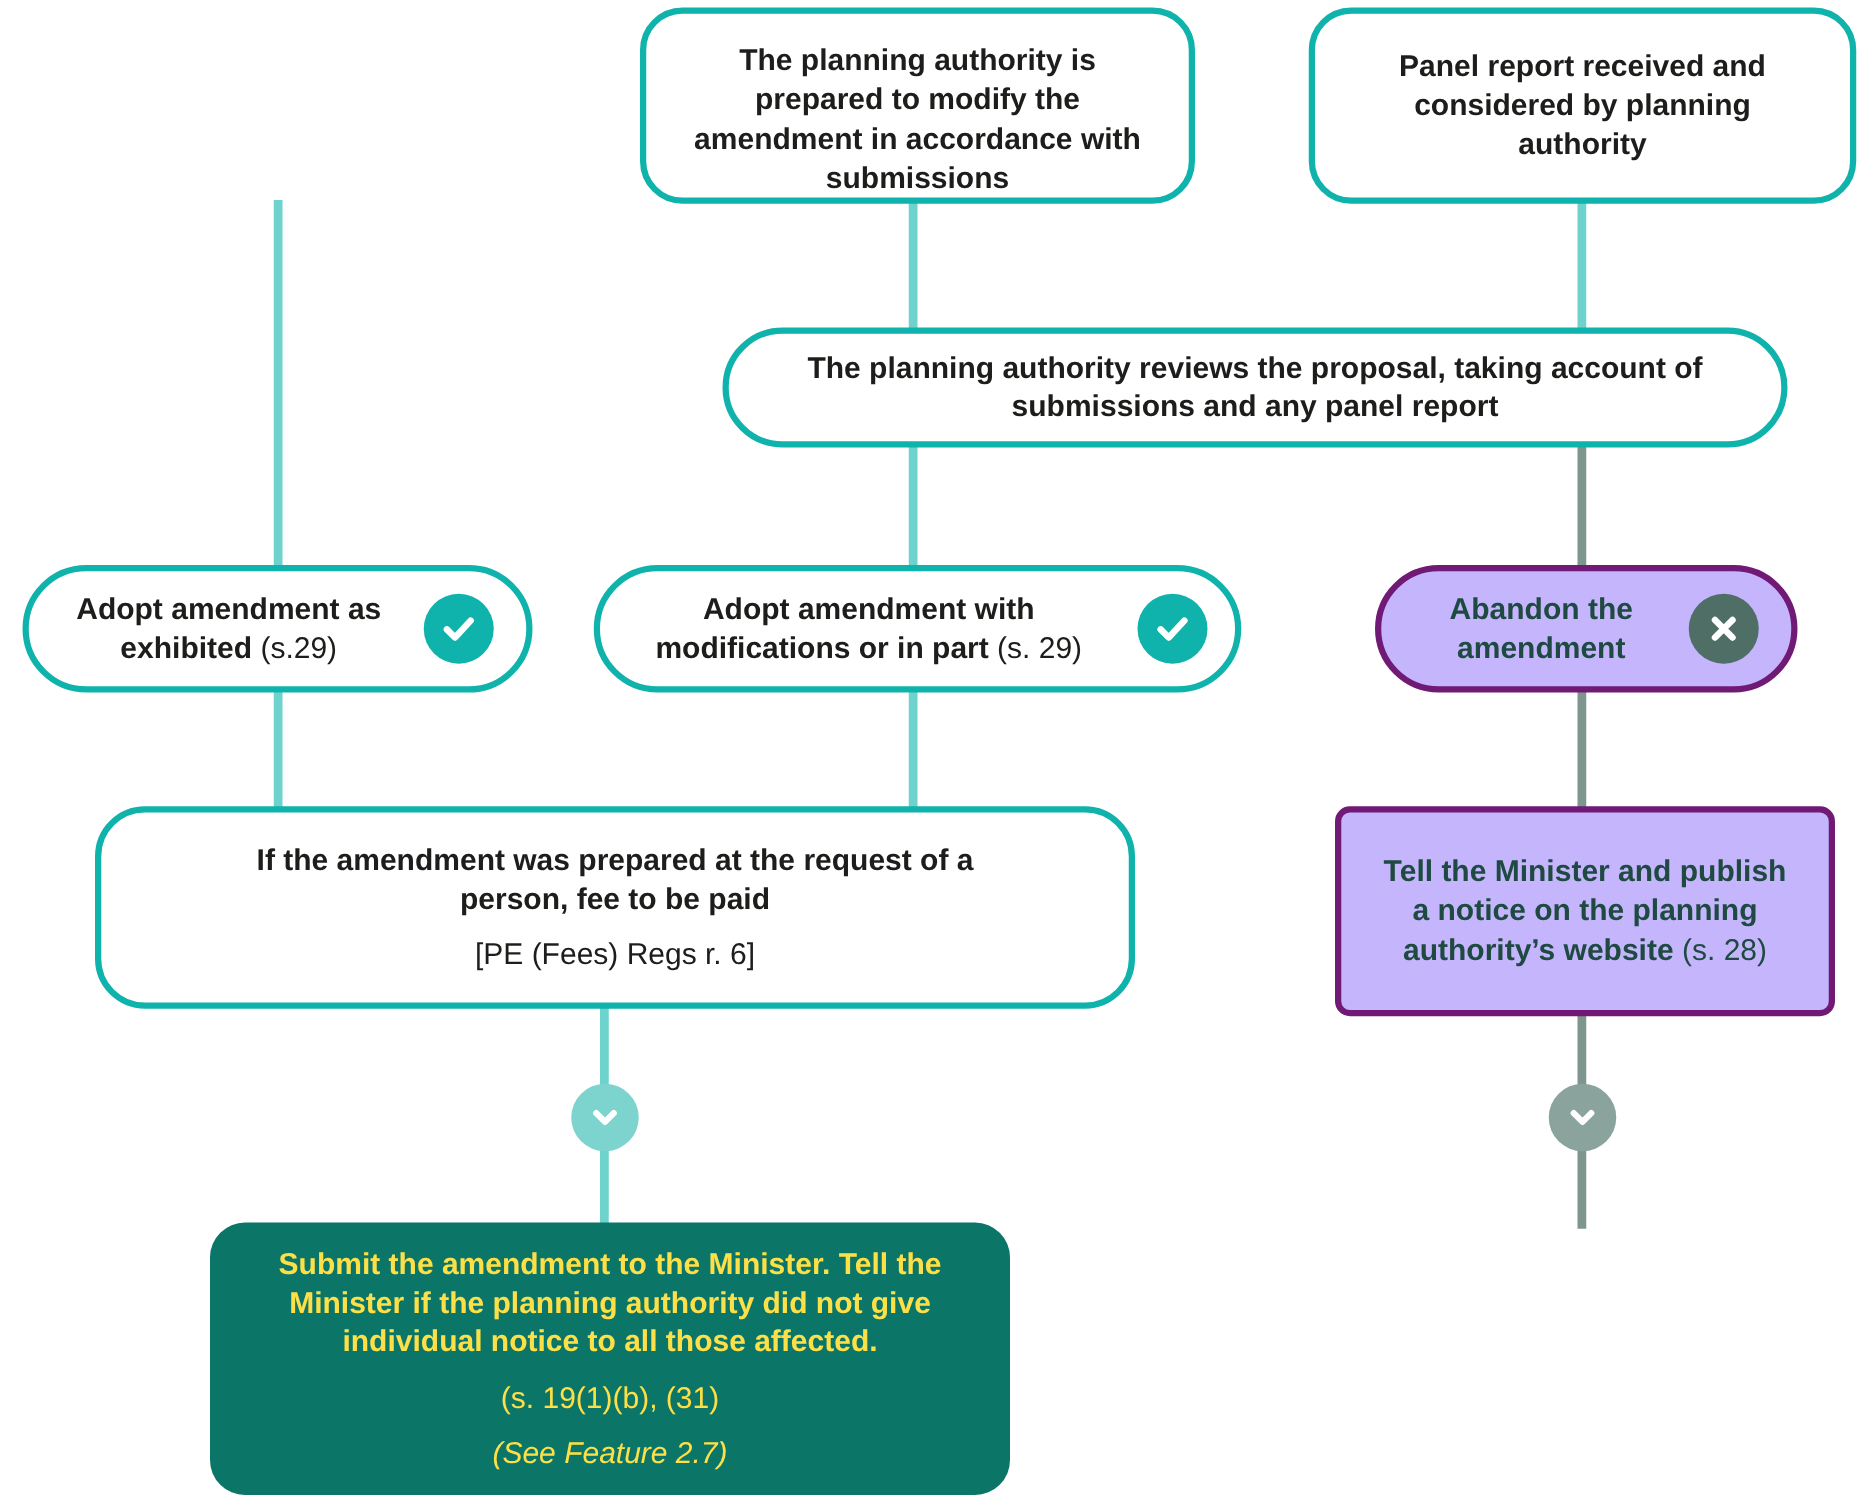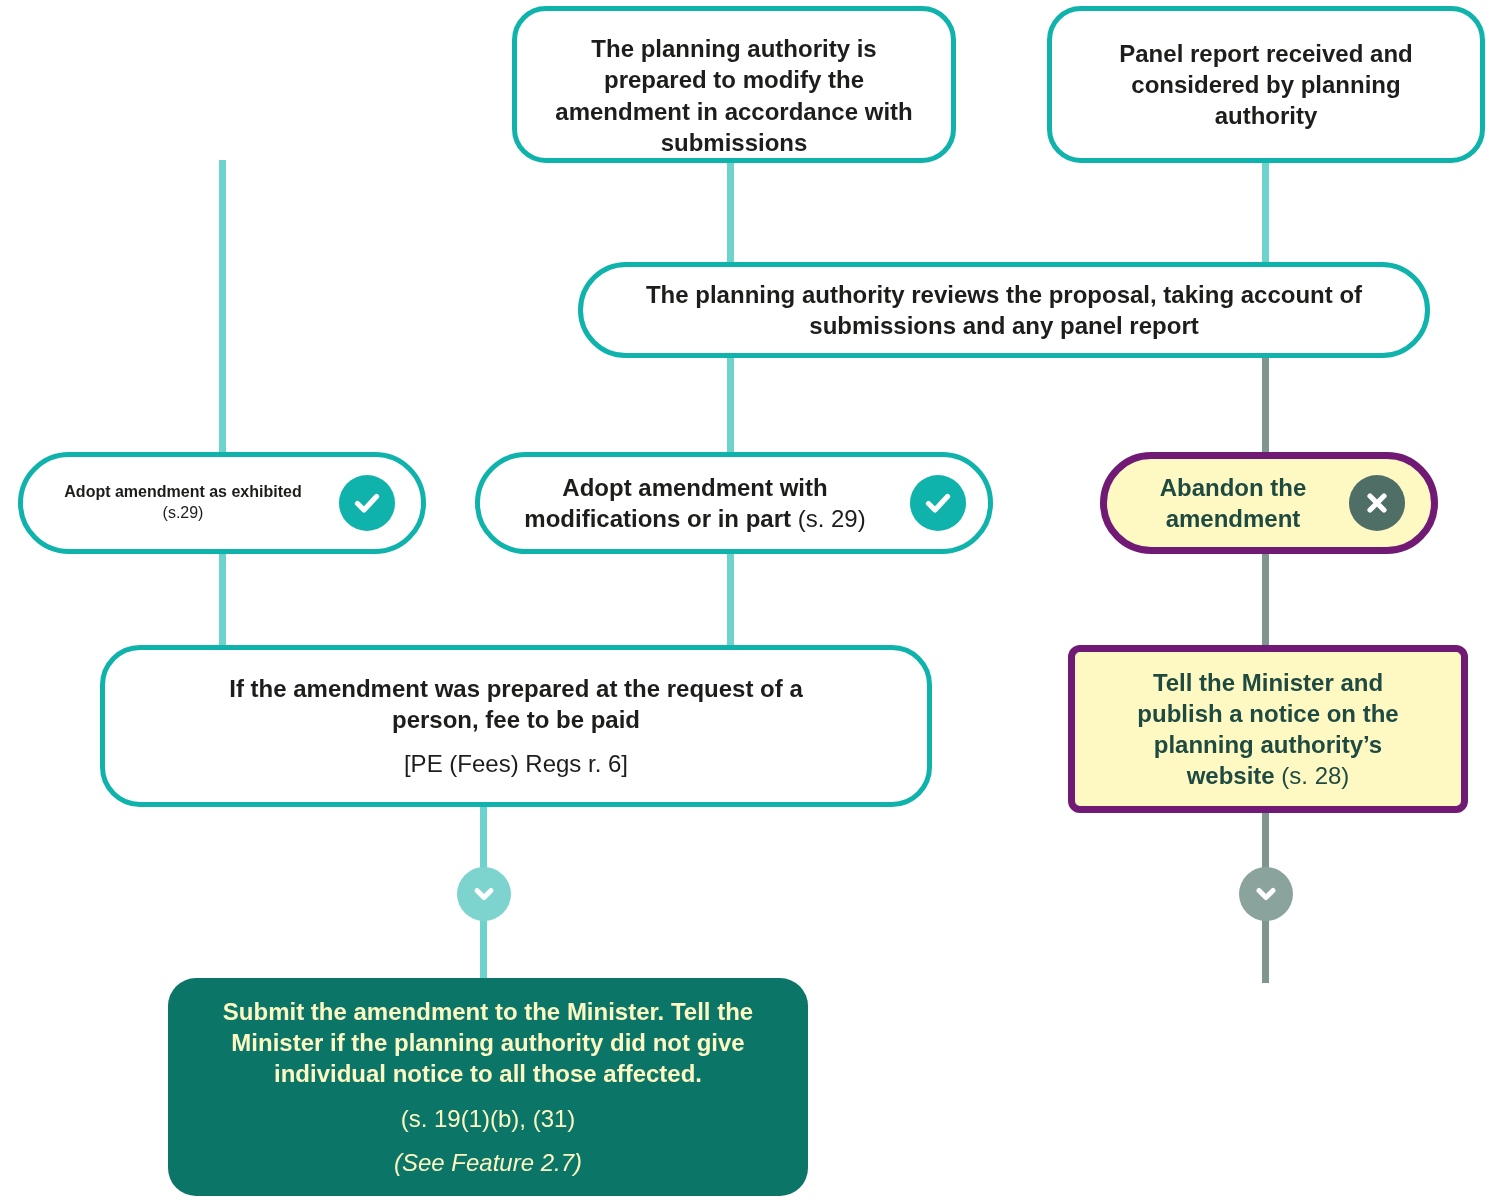--- a/index.html
+++ b/index.html
@@ -41,29 +41,29 @@
   }
 
   
   .node.outline {
     background: #ffffff;
     border: 5px solid #0fb3ab;
     color: #1d1d1b;
   }
   
   .node.muted {
-    background: #fef9c3;
-    border: 7px solid #701a75;
+    background: #c4b5fd;
+    border: 5px solid #701a75;
     color: #1f4a41;
   }
   
   .node.solid-teal {
     background: #0b7568;
     border: none;
-    color: #fef9c3;
+    color: #fde047;
   }
   .node.solid-dark {
     background: #1d473f;
     border: none;
     color: #ffffff;
   }
 
   .node .line { display: block; }
   .ital   { font-style: italic; }
 
@@ -139,21 +139,21 @@
   </div>
 
   <div class="node outline" style="left:1047px; top:6px; width:438px; height:157px; font-size:24px; padding:0 32px;">
     <span class="line txt-main">Panel report received and considered by planning authority</span>
   </div>
 
   <div class="node outline" style="left:578px; top:262px; width:852px; height:96px; font-size:24px; padding:0 40px; border-radius:48px;">
     <span class="line txt-main">The planning authority reviews the proposal, taking account of submissions and any panel report</span>
   </div>
 
-  <div class="node outline with-icon" style="left:18px; top:452px; width:408px; height:102px; font-size:16px; padding:0 26px; border-radius:51px;">
+  <div class="node outline with-icon" style="left:18px; top:452px; width:408px; height:102px; font-size:24px; padding:0 26px; border-radius:51px;">
     <span class="label">
       <span class="txt-main">Adopt amendment as exhibited</span>
       <span class="txt-sub">(s.29)</span>
     </span>
     <span class="badge check">
       <svg width="32" height="32" viewBox="0 0 32 32" aria-hidden="true">
         <path d="M6.5 16.5 L13 23 L25.5 9.5" fill="none" stroke="#ffffff" stroke-width="5.2" stroke-linecap="round" stroke-linejoin="round"></path>
       </svg>
     </span>
   </div>
@@ -174,21 +174,21 @@
     <span class="label">
       <span class="txt-main">Abandon the amendment</span>
     </span>
     <span class="badge cross">
       <svg width="32" height="32" viewBox="0 0 32 32" aria-hidden="true">
         <path d="M9 9 L23 23 M23 9 L9 23" fill="none" stroke="#ffffff" stroke-width="5.2" stroke-linecap="round"></path>
       </svg>
     </span>
   </div>
 
-  <div class="node outline" style="left:100px; top:645px; width:832px; height:162px; font-size:24px; padding:0 90px; border-radius:40px;">
+  <div class="node outline" style="left:76px; top:645px; width:832px; height:162px; font-size:24px; padding:0 90px; border-radius:40px;">
     <span class="line txt-main">If the amendment was prepared at the request of a person, fee to be paid</span>
     <span class="line txt-sub" style="margin-top:12px;">[PE (Fees) Regs r. 6]</span>
   </div>
 
   <div class="node muted" style="left:1068px; top:645px; width:400px; height:168px; font-size:24px; padding:0 32px; border-radius:12px;">
     <span class="label">
       <span class="txt-main">Tell the Minister and publish a notice on the planning authority’s website</span>
       <span class="txt-sub">(s. 28)</span>
     </span>
   </div>

